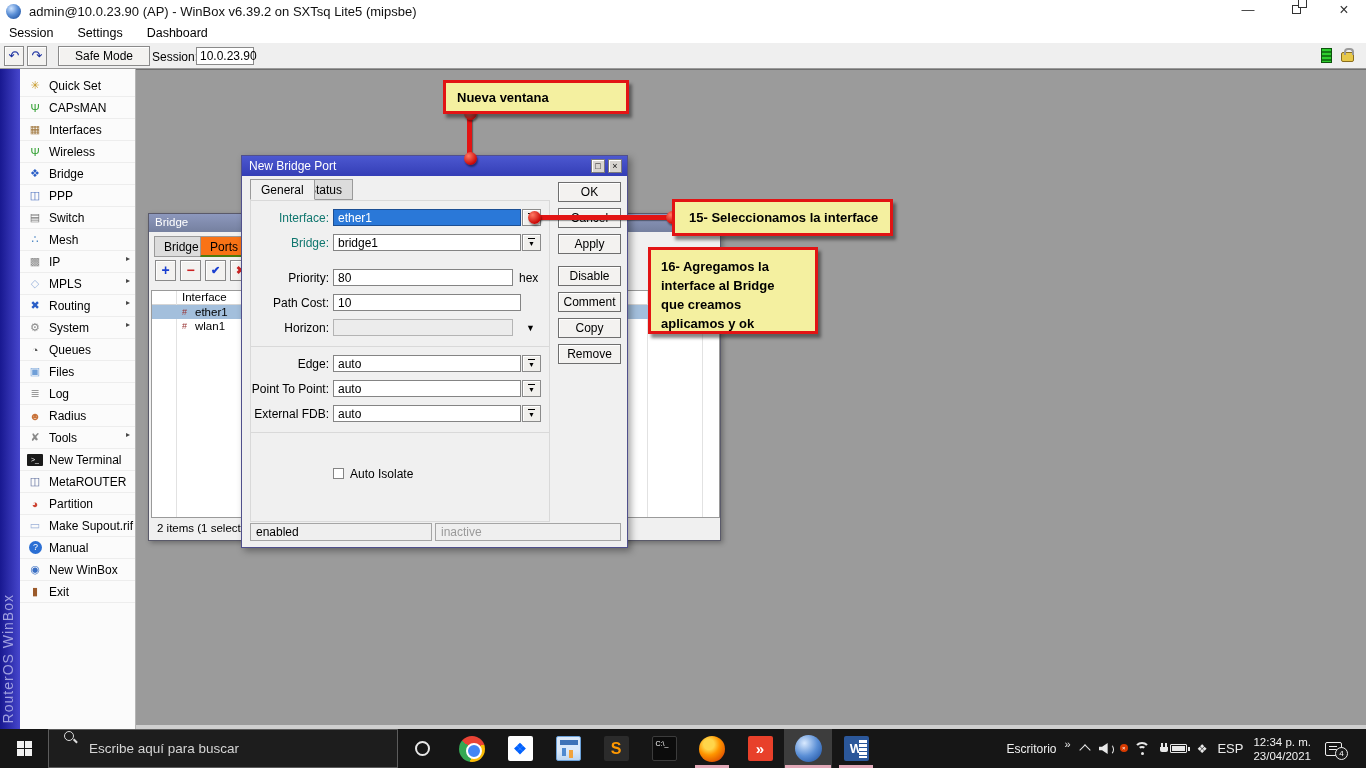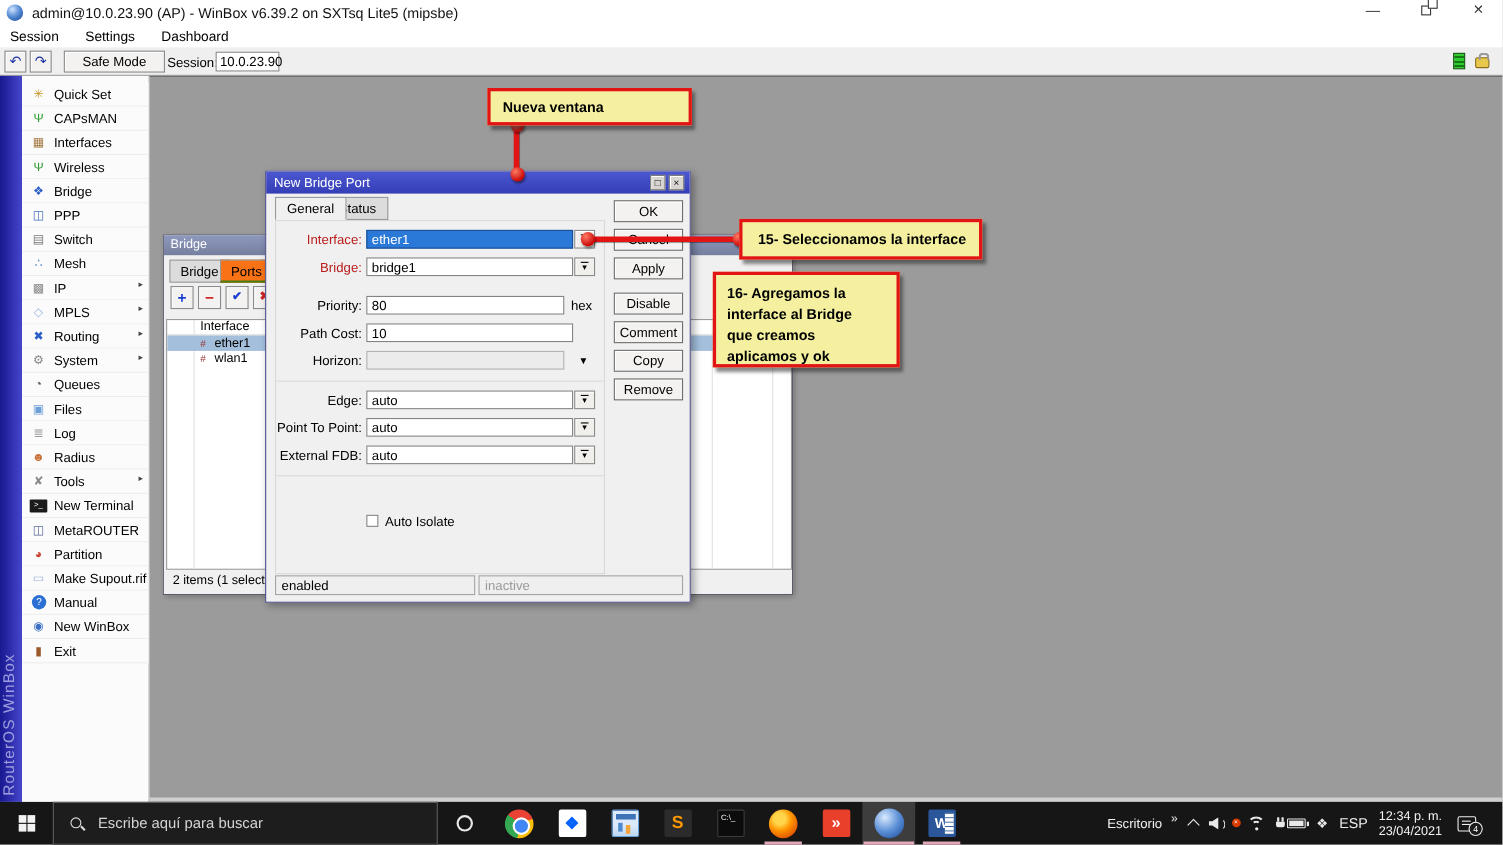--- a/index.html
+++ b/index.html
@@ -65,21 +65,21 @@
   
   .dialog { position:absolute; left:241px; top:155px; width:387px; height:393px; background:#f0f0f0; border:1px solid #50508c; box-shadow:3px 3px 7px rgba(0,0,0,.35); z-index:30; }
   .dl-title { position:absolute; left:0; top:0; right:0; height:20px; background:linear-gradient(180deg,#4c58d0,#343eb6); color:#fff; font-size:12px; padding:3px 7px; }
   .dl-tbtn { position:absolute; top:3px; width:14px; height:14px; background:#d8d5d0; border:1px solid #7a7a7a; box-shadow:inset 1px 1px 0 #fff; text-align:center; line-height:12px; font-size:9px; color:#111; }
   .dl-tab { position:absolute; top:23px; height:21px; padding:3px 10px; font-size:12px; background:#dcdcdc; border:1px solid #9a9a9a; }
   .dl-tab.active { background:#f0f0f0; border-bottom:1px solid #f0f0f0; z-index:2; }
   .dl-group { position:absolute; left:8px; top:44px; width:300px; height:322px; border:1px solid #d9d9d9; }
   .dl-sep { position:absolute; left:8px; width:300px; height:1px; background:#d9d9d9; }
   .dl-row { position:absolute; left:0; height:17px; }
   .dl-label { position:absolute; left:0; top:2px; width:87px; text-align:right; font-size:12px; }
-  .dl-label.blue { color:#b91c1c; }
+  .dl-label.blue { color:#0f766e; }
   .dl-field { position:absolute; left:91px; top:0; width:188px; height:17px; background:#fff; border:1px solid #848484; font-size:12px; padding:1px 4px; white-space:nowrap; overflow:hidden; }
   .dl-field.sel { background:#2a78d8; color:#fff; border-color:#1c4f94; }
   .dl-field.disabled { background:#ececec; border-color:#b4b4b4; }
   .dd { position:absolute; left:280px; top:0; width:19px; height:17px; background:#f0efec; border:1px solid #8a8a8a; box-shadow:inset 1px 1px 0 #fff; display:flex; align-items:center; justify-content:center; }
   .dd i { font-style:normal; font-size:7px; line-height:1; border-top:1px solid #000; padding-top:1px; }
   .combo-arrow { position:absolute; left:284px; top:4px; font-size:9px; }
   .suffix { position:absolute; left:277px; top:2px; font-size:12px; }
   .dl-btn { position:absolute; left:316px; width:63px; height:20px; background:#f3f2f0; border:1px solid #6e6e6e; box-shadow:inset 1px 1px 0 #fff; text-align:center; line-height:18px; font-size:12px; }
   .cb-box { position:absolute; left:91px; top:2px; width:11px; height:11px; background:#fff; border:1px solid #848484; }
   .cb-label { position:absolute; left:108px; top:1px; font-size:12px; }
@@ -88,21 +88,21 @@
   
   .callout { position:absolute; background:#f4f0a0; border:3px solid #e21414; box-shadow:3px 4px 3px rgba(40,40,40,.55); font-weight:bold; font-size:13px; z-index:60; white-space:pre-line; }
   .conn { position:absolute; background:#e21414; z-index:55; box-shadow:1px 1px 1px rgba(0,0,0,.35); }
   .dot { position:absolute; width:13px; height:13px; border-radius:50%; background:radial-gradient(circle at 35% 30%, #ff7a64, #c60000 75%); box-shadow:1px 2px 2px rgba(0,0,0,.45); z-index:56; }
 
   
   .taskbar { position:absolute; left:0; top:729px; width:1366px; height:39px; background:#161616; z-index:70; color:#eaeaea; }
   .tb-start { position:absolute; left:0; top:0; width:48px; height:39px; display:flex; align-items:center; justify-content:center; }
   .winlogo { display:grid; grid-template-columns:7px 7px; grid-template-rows:7px 7px; gap:1px; }
   .winlogo i { background:#f2f2f2; }
-  .tb-search { position:absolute; left:48px; top:0px; width:350px; height:39px; background:#1d1d1d; border:1px solid #5c5c5c; display:flex; align-items:center; padding-left:14px; gap:12px; }
+  .tb-search { position:absolute; left:48px; top:0px; width:350px; height:39px; background:#1d1d1d; border:1px solid #5c5c5c; display:flex; padding-left:14px; gap:12px; }
   .mag { position:relative; width:14px; height:14px; }
   .mag:before { content:""; position:absolute; left:1px; top:1px; width:8px; height:8px; border:1.6px solid #dcdcdc; border-radius:50%; }
   .mag:after { content:""; position:absolute; left:10px; top:10px; width:5px; height:1.6px; background:#dcdcdc; transform:rotate(45deg); }
   .search-input { background:transparent; border:none; outline:none; color:#dcdcdc; font-size:13.5px; width:280px; font-family:"Liberation Sans",sans-serif; }
   .search-input::placeholder { color:#d4d4d4; opacity:1; }
   .cortana { position:absolute; left:398px; top:0; width:48px; height:39px; display:flex; align-items:center; justify-content:center; }
   .cortana i { width:15px; height:15px; border:2px solid #e8e8e8; border-radius:50%; }
   .app-tile { position:absolute; top:0; width:48px; height:39px; display:flex; align-items:center; justify-content:center; }
   .app-tile.running:after { content:""; position:absolute; left:7px; right:7px; bottom:0; height:3px; background:#e2a9b8; }
   .app-tile.active { background:rgba(255,255,255,.17); }

